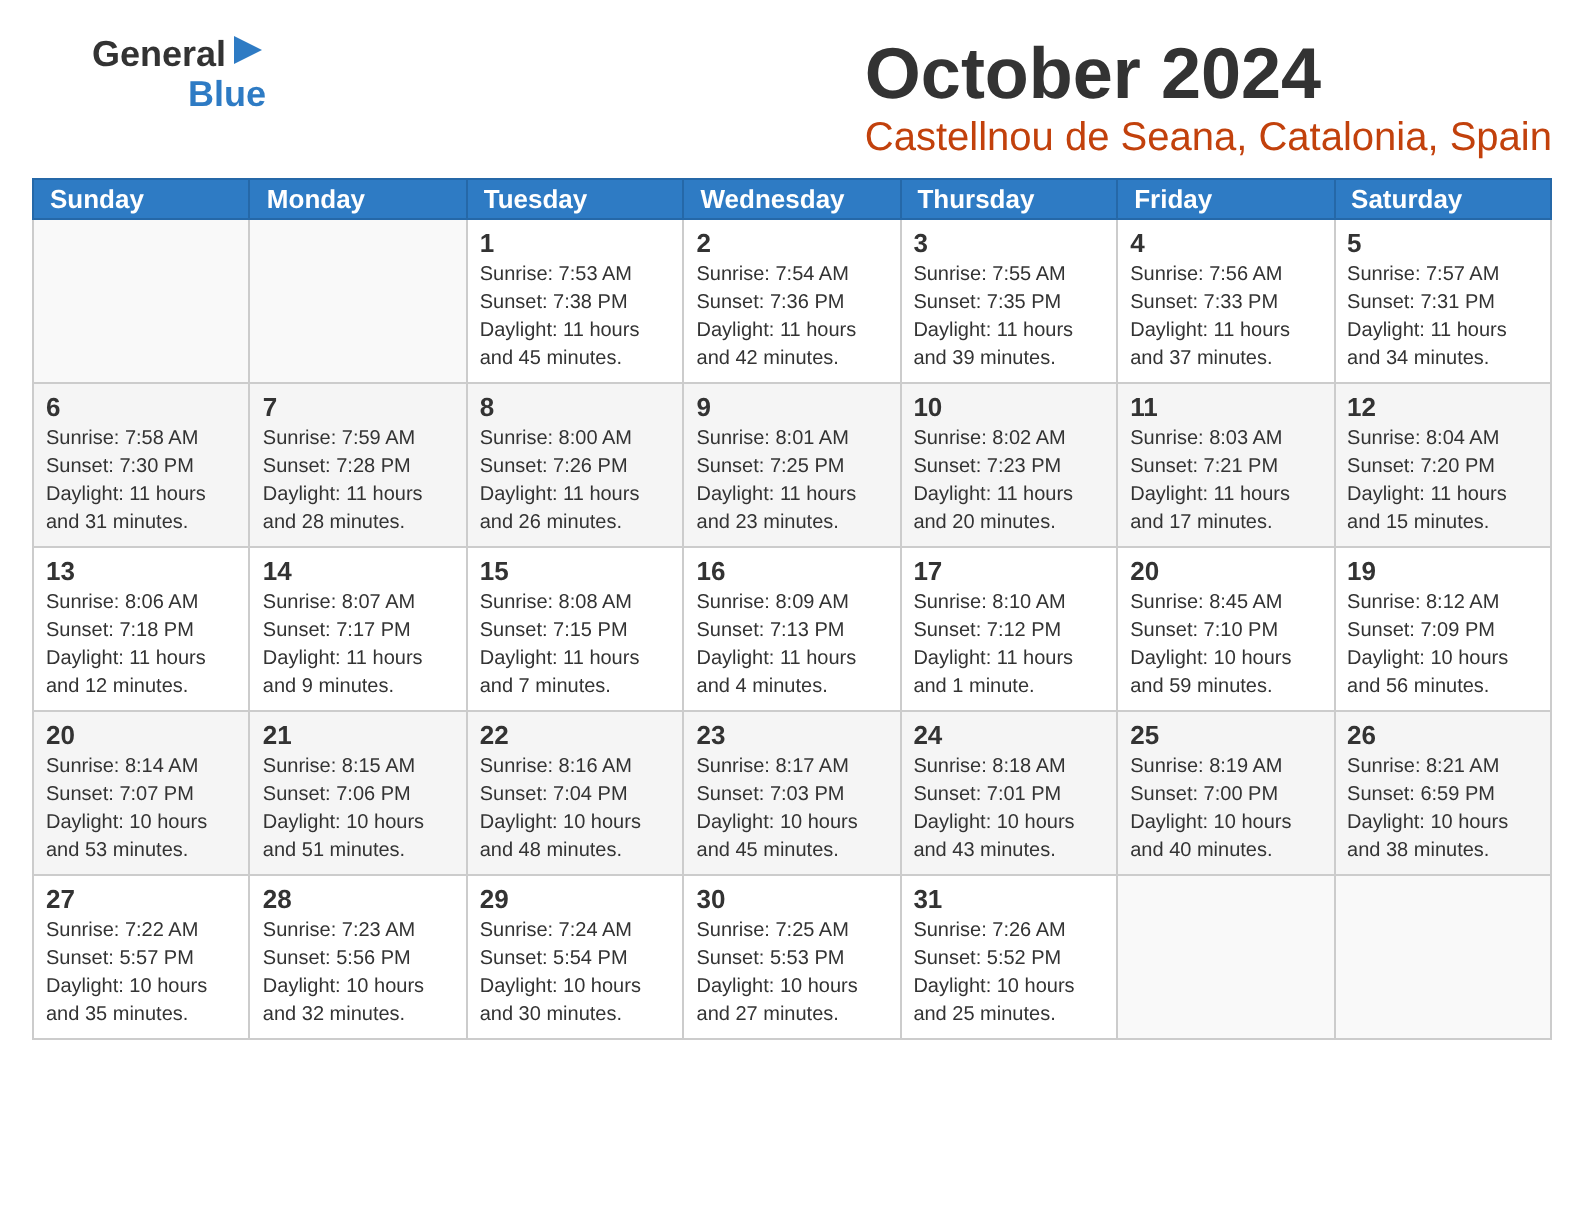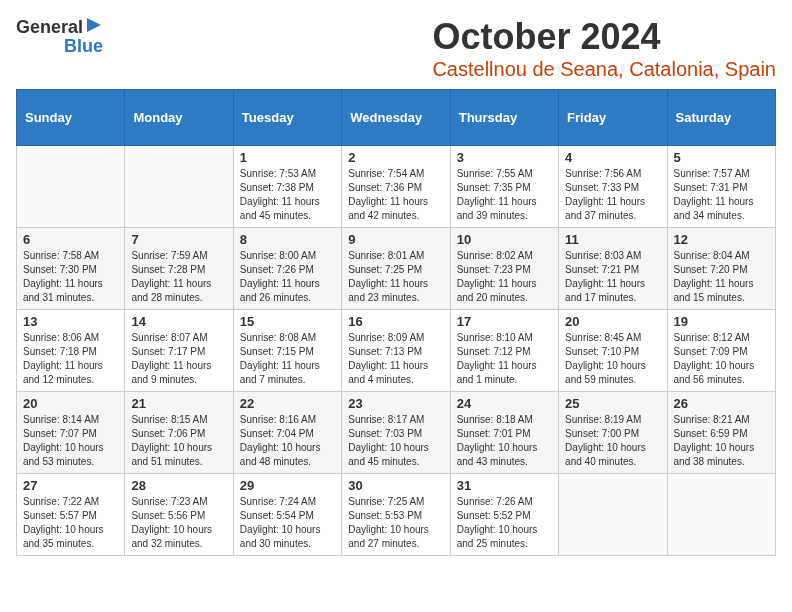--- a/index.html
+++ b/index.html
@@ -46,21 +46,21 @@
     }
     .calendar {
       width: 100%;
       border-collapse: collapse;
       border: 1px solid #ccc;
     }
     .calendar th {
       background-color: #2e7bc4;
       color: #fff;
       text-align: left;
-      padding: 20px 8px;
+      padding: 2px 8px;
       font-size: 13px;
       border: 1px solid #2568a8;
     }
     .calendar td {
       vertical-align: top;
       padding: 4px 6px;
       border: 1px solid #ccc;
       font-size: 11px;
       color: #333;
       height: 80px;
@@ -82,21 +82,21 @@
     }
     .row-even td {
       background: #f5f5f5;
     }
   </style>
 </head>
 <body>
 
 <div class="header-section">
   <div class="logo">
-    <div style="display:flex;align-items:center;">
+    <div style="display:flex;align-items:center;margin-left:30px;">
       <span class="logo-general">General</span>
       <span style="display:inline-block;margin-left:2px;">
         <svg width="18" height="18" viewBox="0 0 18 18">
           <polygon points="2,2 16,9 2,16" fill="#2e7bc4"></polygon>
         </svg>
       </span>
     </div>
     <span class="logo-blue">Blue</span>
   </div>
   <div class="title-section">

